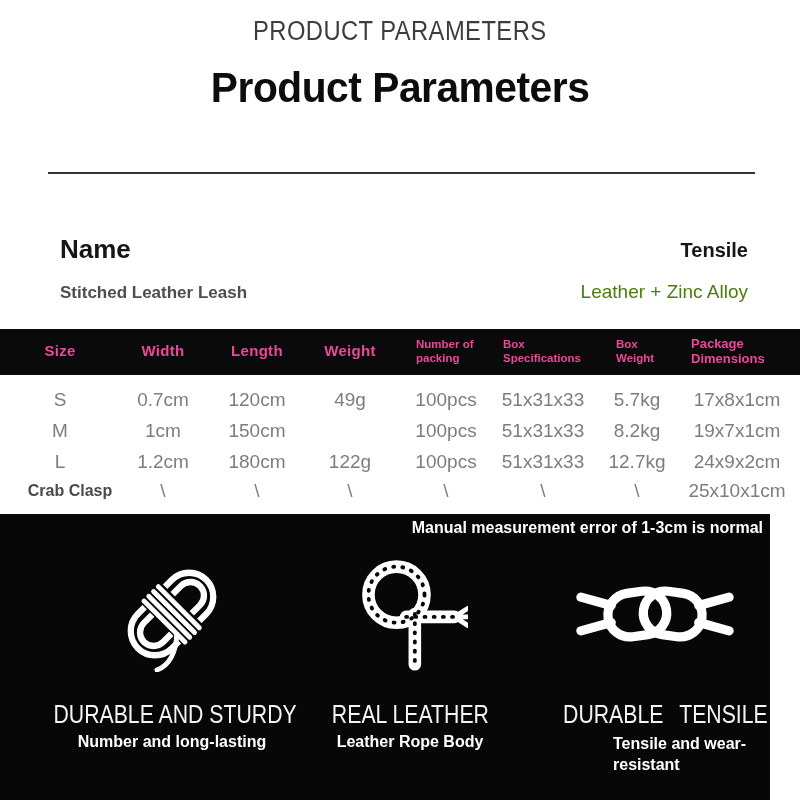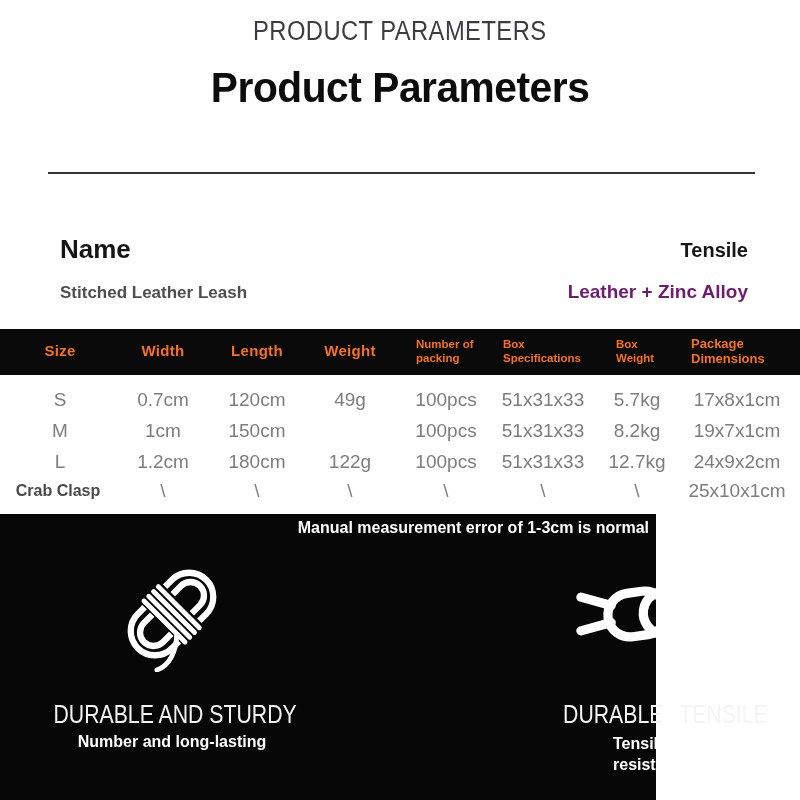--- a/index.html
+++ b/index.html
@@ -7,32 +7,32 @@
        font-family:"Liberation Sans",sans-serif;}
   .center-wrap{position:absolute;left:0;width:800px;text-align:center}
   .eyebrow{display:inline-block;font-size:27px;font-weight:400;color:#3d3d40;
            transform:scaleX(.88);letter-spacing:.5px}
   .main-title{display:inline-block;font-size:42px;font-weight:700;color:#0c0c0c;
               transform:scaleX(.97);letter-spacing:-.5px}
   .rule{position:absolute;top:172px;left:48px;width:707px;height:0;border-top:2px solid #33333b}
   .name-label{position:absolute;left:60px;top:234px;font-size:26px;font-weight:700;color:#161616}
   .name-value{position:absolute;left:60px;top:283px;font-size:17px;font-weight:700;color:#4e4e4e}
   .material-label{position:absolute;right:52px;top:239px;font-size:20px;font-weight:700;color:#161616}
-  .material-value{position:absolute;right:52px;top:281px;font-size:19px;font-weight:700;color:#701a75}
+  .material-value{position:absolute;right:52px;top:281px;font-size:19px;font-weight:400;color:#4d7c0f}
   .spec-header{position:absolute;top:329px;left:0;width:800px;height:46px;background:#0a0a0a}
-  .hcell{position:absolute;color:#f97316;font-weight:700;white-space:pre-line}
+  .hcell{position:absolute;color:#ec4899;font-weight:700;white-space:pre-line}
   .hcell.single{top:13px;font-size:15px;text-align:center;letter-spacing:.3px;width:110px}
   .hcell.multi{top:8px;font-size:11.5px;line-height:14px}
   .hcell.big{font-size:13px;line-height:15px;top:7px}
   .spec-rows{position:absolute;top:375px;left:0;width:800px;height:139px}
   .trow{position:absolute;left:0;width:800px;height:28px}
   .tcell{position:absolute;top:0;width:110px;text-align:center;font-size:19px;
          color:#7d7d7d;line-height:28px}
   .tcell.strong{font-size:16px;font-weight:700;color:#4a4a4a}
-  .panel{position:absolute;top:514px;left:0;width:656px;height:286px;background:#070707}
+  .panel{position:absolute;top:514px;left:0;width:770px;height:286px;background:#070707}
   .note{position:absolute;top:5px;right:7px;color:#ffffff;font-weight:700;font-size:16px}
   .feature{position:absolute;top:0;height:286px;text-align:center}
   .f0{left:32px;width:280px}
   .f1{left:300px;width:220px}
   .f2{left:545px;width:220px}
   .icon-wrap{position:absolute;top:36px;left:0;width:100%;height:128px;
              display:flex;align-items:center;justify-content:center}
   .feature-title{position:absolute;top:186px;left:0;width:100%;color:#f4f4f4;font-size:25px;font-weight:400}
   .feature-title span{display:inline-block;transform:scaleX(.85);white-space:nowrap}
   .f2 .feature-title span{word-spacing:12px}
@@ -95,21 +95,21 @@
       <span class="tcell" style="left: 5px;">L</span>
       <span class="tcell" style="left: 108px;">1.2cm</span>
       <span class="tcell" style="left: 202px;">180cm</span>
       <span class="tcell" style="left: 295px;">122g</span>
       <span class="tcell" style="left: 391px;">100pcs</span>
       <span class="tcell" style="left: 488px;">51x31x33</span>
       <span class="tcell" style="left: 582px;">12.7kg</span>
       <span class="tcell" style="left: 682px;">24x9x2cm</span>
     </div>
     <div class="trow" style="top: 102px;">
-      <span class="tcell strong" style="left: 3px; text-align: center;">Crab Clasp</span>
+      <span class="tcell strong" style="left: 15px; text-align: center;">Crab Clasp</span>
       <span class="tcell" style="left: 108px;">\</span>
       <span class="tcell" style="left: 202px;">\</span>
       <span class="tcell" style="left: 295px;">\</span>
       <span class="tcell" style="left: 391px;">\</span>
       <span class="tcell" style="left: 488px;">\</span>
       <span class="tcell" style="left: 582px;">\</span>
       <span class="tcell" style="left: 682px;">25x10x1cm</span>
     </div>
   </div>
 
@@ -132,20 +132,43 @@
             <line x1="-30" y1="11" x2="30" y2="11"></line>
             <path d="M 18 11 C 30 24 36 38 30 52"></path>
           </g>
         </g>
       </svg>
     </div>
     <div class="feature-title"><span>DURABLE AND STURDY</span></div>
     <div class="feature-sub">Number and long-lasting</div>
   </div>
 
+  <div class="feature f1">
+    <div class="icon-wrap">
+      <svg width="116" height="116" viewBox="-60 -60 120 120">
+        <g fill="none" stroke-linecap="round">
+          <g stroke="#ffffff" stroke-width="13">
+            <circle cx="-14" cy="-20" r="29"></circle>
+            <line x1="5" y1="0" x2="5" y2="52"></line>
+            <line x1="-4" y1="3" x2="46" y2="3"></line>
+          </g>
+          <g stroke="#ffffff" stroke-width="5">
+            <path d="M46 3 L60 -6 M46 3 L61 3 M46 3 L60 12"></path>
+          </g>
+          <g stroke="#070707" stroke-width="4" stroke-dasharray="1 8.5">
+            <circle cx="-14" cy="-20" r="29"></circle>
+            <line x1="5" y1="0" x2="5" y2="52"></line>
+            <line x1="-4" y1="3" x2="46" y2="3"></line>
+          </g>
+        </g>
+      </svg>
+    </div>
+    <div class="feature-title"><span>REAL LEATHER</span></div>
+    <div class="feature-sub">Leather Rope Body</div>
+  </div>
 
   <div class="feature f2">
     <div class="icon-wrap">
       <svg width="160" height="96" viewBox="-95 -55 190 110">
         <g fill="none" stroke="#ffffff" stroke-linecap="round">
           <g stroke-width="11">
             <rect x="-56" y="-26" width="70" height="52" rx="26" transform="rotate(-8 -21 0)"></rect>
             <rect x="-14" y="-26" width="70" height="52" rx="26" transform="rotate(8 21 0)"></rect>
           </g>
           <g stroke-width="11">

